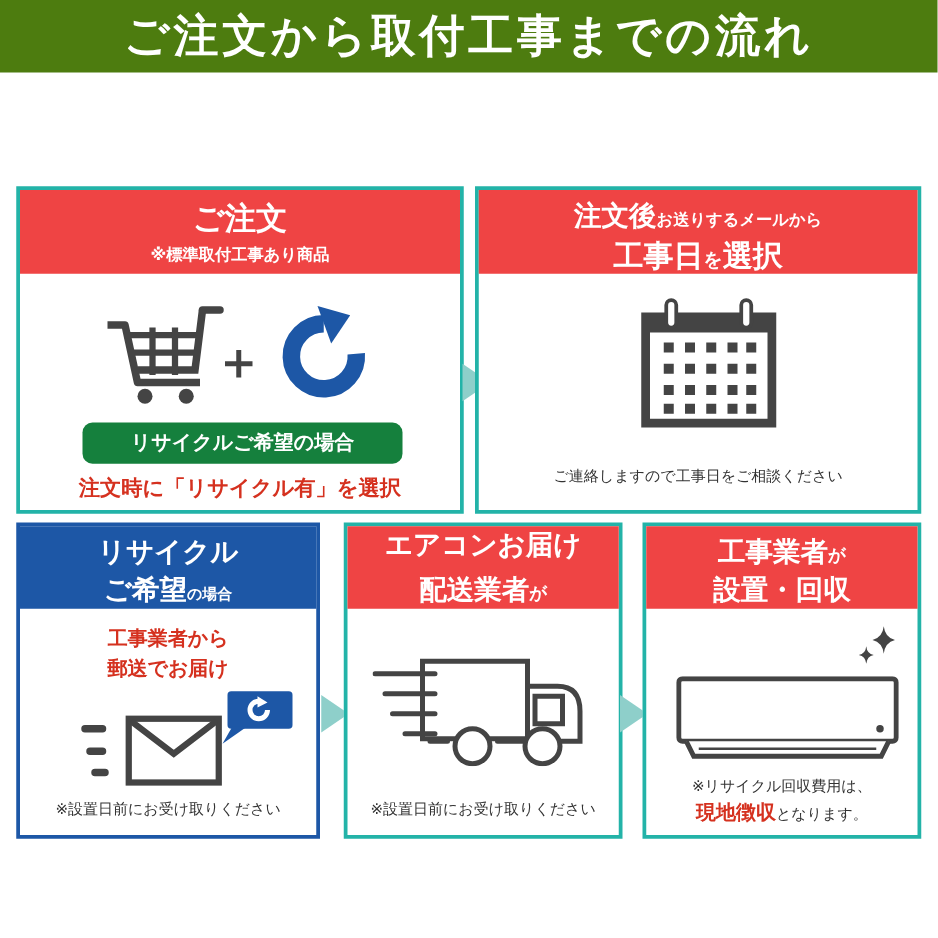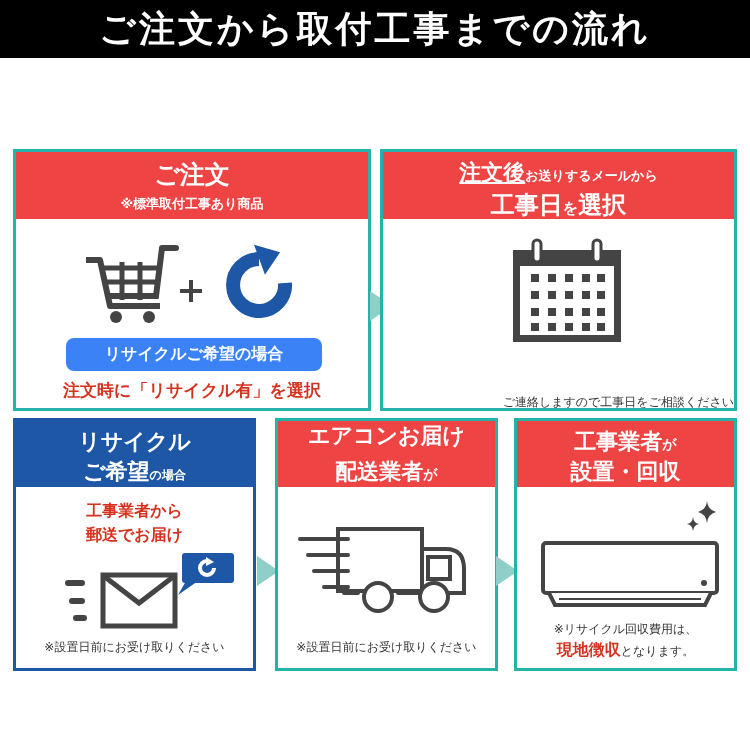--- a/index.html
+++ b/index.html
@@ -1,18 +1,18 @@
 <!DOCTYPE html>
 <html><head>
 <meta charset="utf-8">
 <style>
   * { box-sizing: border-box; margin: 0; padding: 0; }
   body { width: 750px; height: 750px; background: #ffffff; position: relative; overflow: hidden;
          font-family: "DejaVu Sans", "Liberation Sans", sans-serif; }
-  .title-bar { position: absolute; left: 0; top: 0; width: 750px; height: 58px; background: #000000;
+  .title-bar { position: absolute; left: 0; top: 0; width: 750px; height: 58px; background: #4d7c0f;
                display: flex; align-items: center; justify-content: center; }
   .title-bar span { color: #ffffff; font-size: 36px; font-weight: bold; letter-spacing: 3px; }
   .box { position: absolute; background: #ffffff; border: 3px solid #23b3a8; }
   .box.blue { border-color: #1d57a6; }
   .box .head { position: absolute; left: 0; top: 0; right: 0; background: #ef4444; color: #fff;
                text-align: center; font-weight: bold; }
   .box.blue .head { background: #1d57a6; }
   .arrow { position: absolute; width: 0; height: 0; border-top: 15px solid transparent;
            border-bottom: 15px solid transparent; border-left: 22px solid #8ecfca; }
   .note { position: absolute; left: 0; right: 0; text-align: center; font-size: 12px; color: #333; }
@@ -40,32 +40,32 @@
     <circle cx="32" cy="73" r="6" fill="#444"></circle>
     <circle cx="65" cy="73" r="6" fill="#444"></circle>
   </svg>
   <svg class="icon" style="left:162px; top:126px;" width="26" height="26" viewBox="0 0 26 26">
     <path d="M13 2 V24 M2 13 H24" stroke="#444" stroke-width="4"></path>
   </svg>
   <svg class="icon" style="left:203px; top:85px;" width="80" height="82" viewBox="0 0 80 82">
     <path d="M40 22 A26 26 0 1 0 66 46" fill="none" stroke="#1d57a6" stroke-width="14"></path>
     <path d="M40 4 L62 20 L40 36 Z" fill="#1d57a6" transform="rotate(-20 48 20)"></path>
   </svg>
-  <div style="position:absolute; left:50px; top:186px; width:256px; height:33px; background:#3b82f6; border-radius:8px; color:#fff; font-weight:bold; font-size:16px; display:flex; align-items:center; justify-content:center;">
+  <div style="position:absolute; left:50px; top:186px; width:256px; height:33px; background:#15803d; border-radius:8px; color:#fff; font-weight:bold; font-size:16px; display:flex; align-items:center; justify-content:center;">
     <span>リサイクルご希望の場合</span>
   </div>
   <div class="note red" style="top:227px; font-size:17px;">注文時に「リサイクル有」を選択</div>
 </div>
 
 <div class="arrow" style="left:370px; top:291px;"></div>
 
 <div class="box" style="left:380px; top:149px; width:357px; height:262px;">
   <div class="head" style="height:67px;">
     <div style="padding-top:6px;">
-      <span style="font-size:22px;text-decoration:underline;">注文後</span><span style="font-size:13px;">お送りするメールから</span>
+      <span style="font-size:22px;">注文後</span><span style="font-size:13px;">お送りするメールから</span>
     </div>
     <div style="margin-top:1px;">
       <span style="font-size:24px;">工事日</span><span style="font-size:15px;">を</span><span style="font-size:24px;">選択</span>
     </div>
   </div>
   <svg class="icon" style="left:128px; top:86px;" width="112" height="106" viewBox="0 0 112 106">
     <rect x="2" y="12" width="108" height="92" fill="#444"></rect>
     <rect x="9" y="28" width="94" height="69" fill="#fff"></rect>
     <rect x="22" y="2" width="8" height="22" rx="4" fill="#fff" stroke="#444" stroke-width="3"></rect>
     <rect x="82" y="2" width="8" height="22" rx="4" fill="#fff" stroke="#444" stroke-width="3"></rect>
@@ -85,21 +85,21 @@
         <rect x="54" y="70" width="8" height="8"></rect>
         <rect x="71" y="70" width="8" height="8"></rect>
         <rect x="86" y="70" width="8" height="8"></rect>
       <rect x="20" y="85" width="8" height="8"></rect>
         <rect x="37" y="85" width="8" height="8"></rect>
         <rect x="54" y="85" width="8" height="8"></rect>
         <rect x="71" y="85" width="8" height="8"></rect>
         <rect x="86" y="85" width="8" height="8"></rect>
     </g>
   </svg>
-  <div class="note" style="top:242px;text-align:right;">ご連絡しますので工事日をご相談ください</div>
+  <div class="note" style="top:221px;">ご連絡しますので工事日をご相談ください</div>
 </div>
 
 <div class="box blue" style="left:13px; top:418px; width:243px; height:253px;">
   <div class="head" style="height:66px;">
     <div style="font-size:22px; padding-top:6px;">リサイクル</div>
     <div>
       <span style="font-size:22px;">ご希望</span><span style="font-size:12px;">の場合</span>
     </div>
   </div>
   <div class="note red" style="top:80px; font-size:16px;">工事業者から</div>

